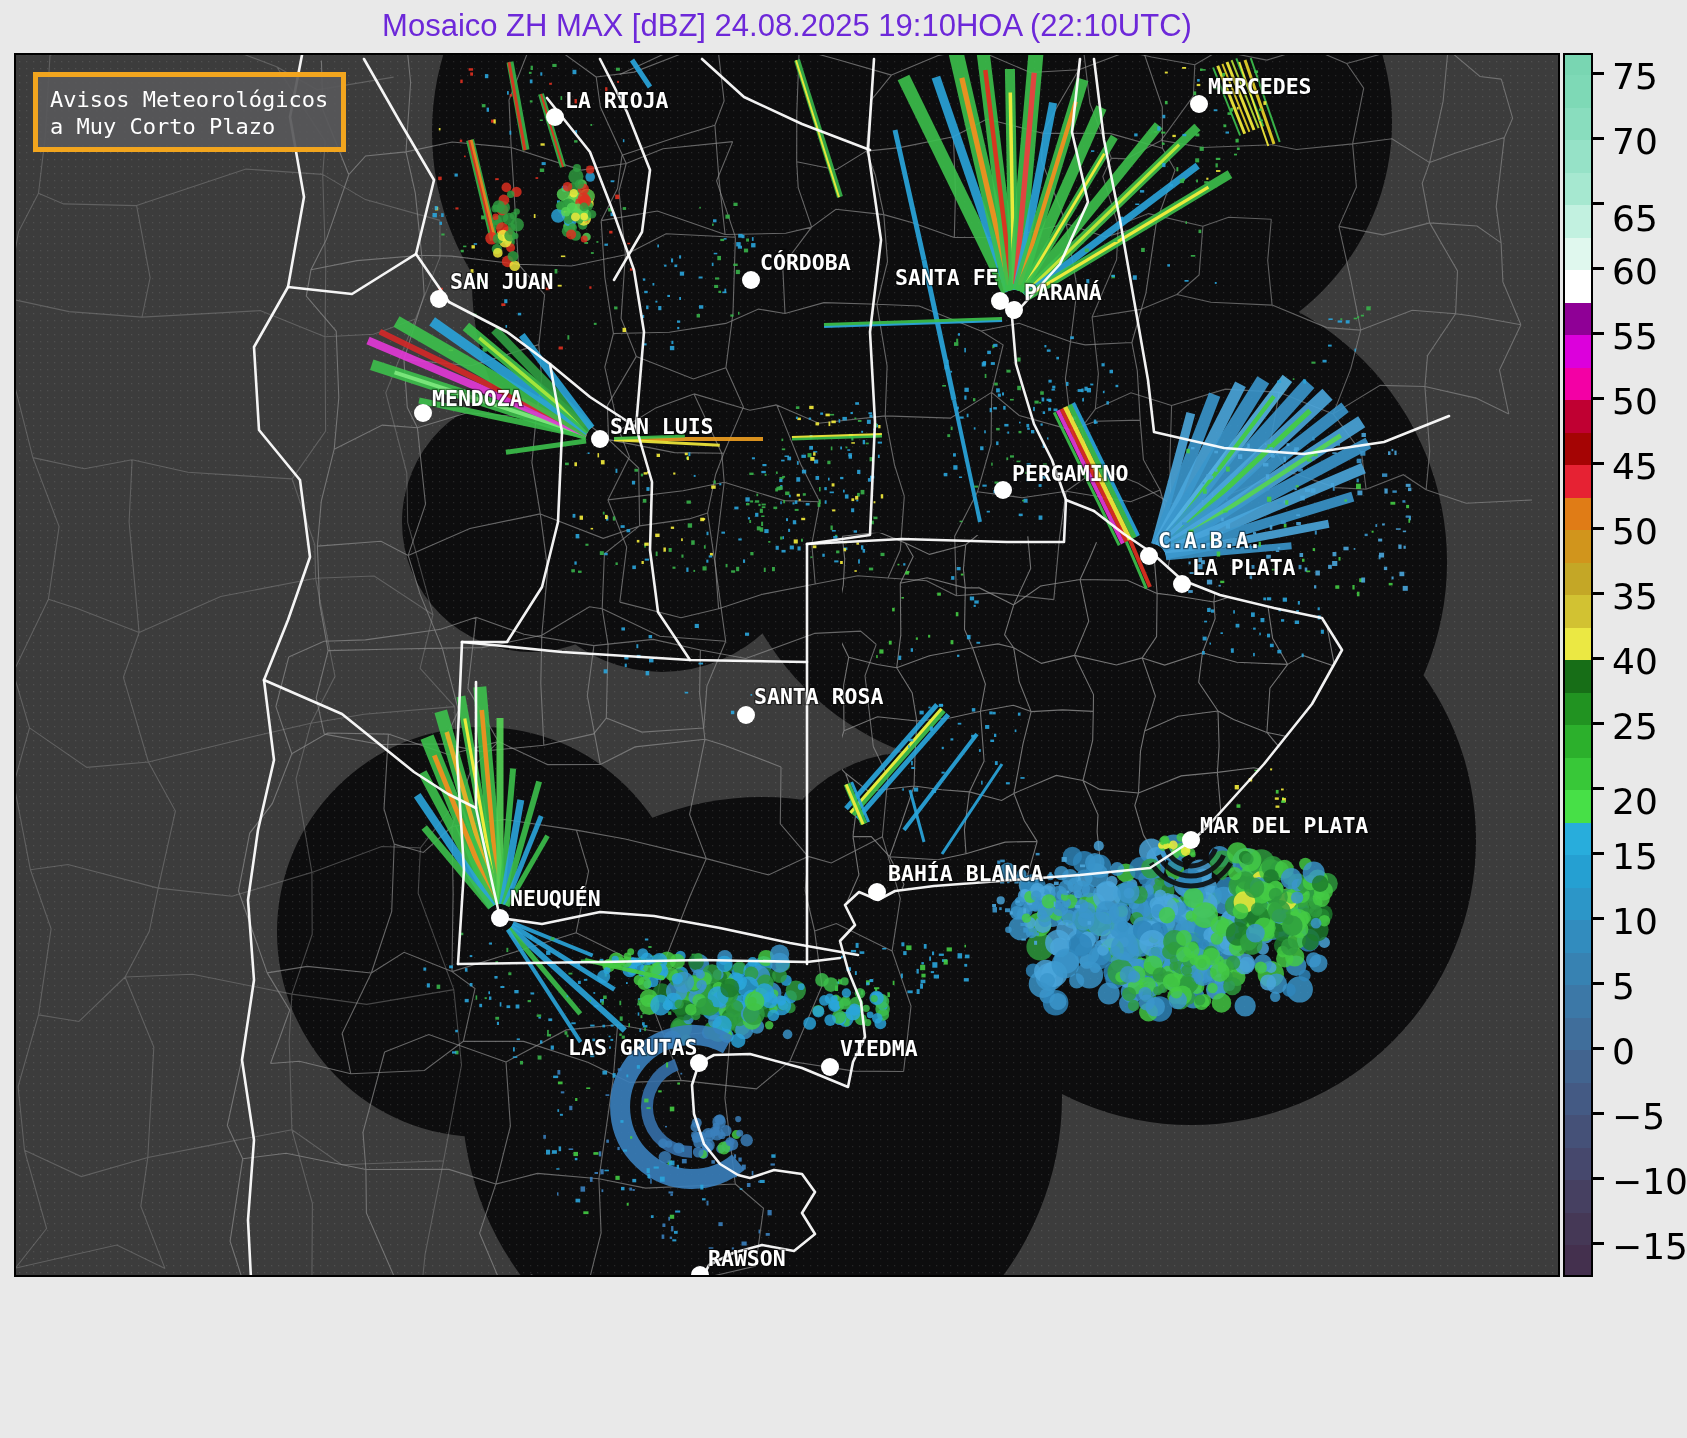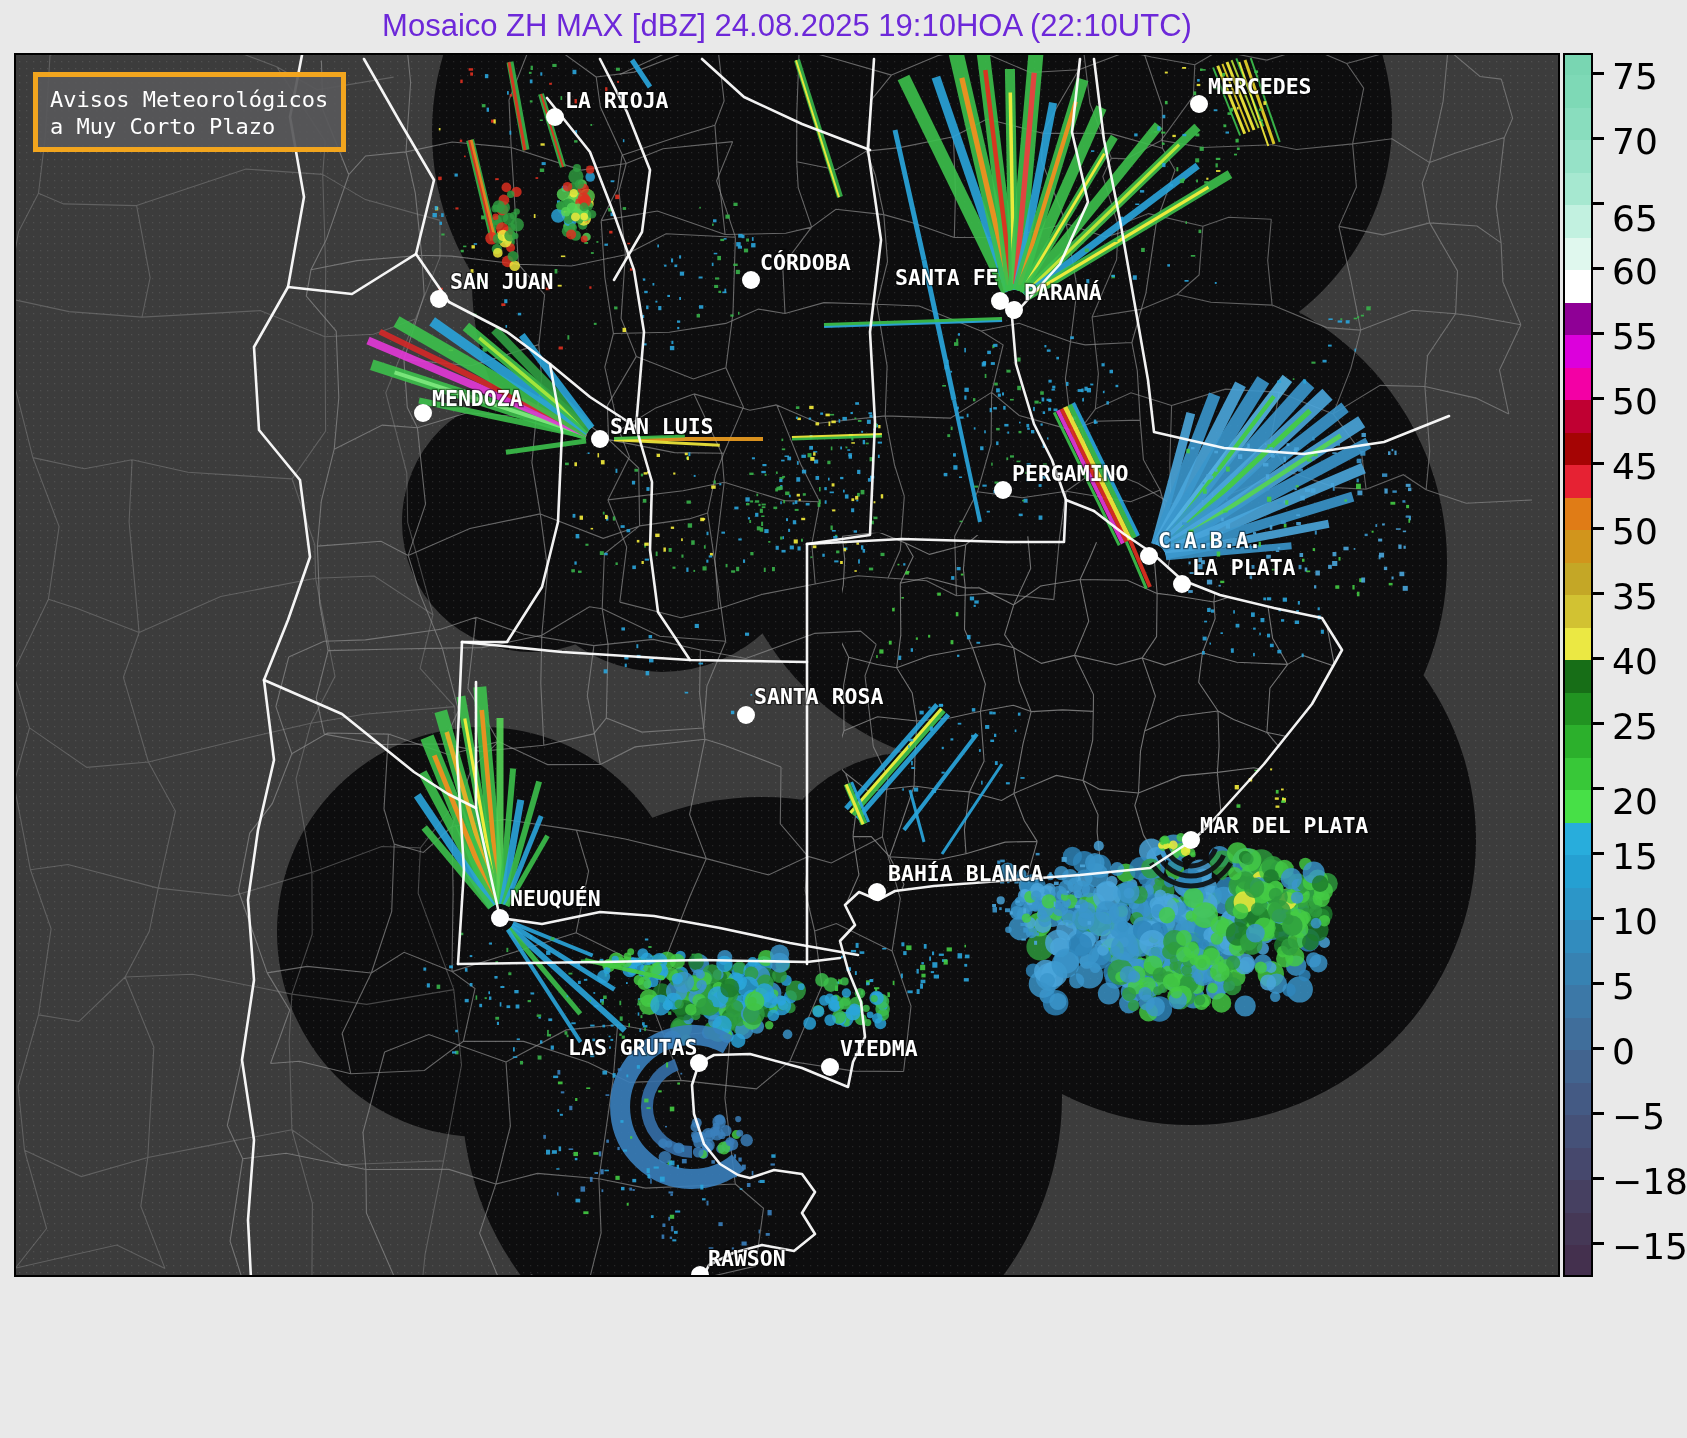--- a/index.html
+++ b/index.html
@@ -2567,21 +2567,21 @@
       <div class="cblabel" style="left: 1612px; top: 836px;">15</div>
       <div class="cbtick" style="left: 1593px; top: 917px;"></div>
       <div class="cblabel" style="left: 1612px; top: 901px;">10</div>
       <div class="cbtick" style="left: 1593px; top: 982px;"></div>
       <div class="cblabel" style="left: 1612px; top: 966px;">5</div>
       <div class="cbtick" style="left: 1593px; top: 1047px;"></div>
       <div class="cblabel" style="left: 1612px; top: 1031px;">0</div>
       <div class="cbtick" style="left: 1593px; top: 1112px;"></div>
       <div class="cblabel" style="left: 1612px; top: 1096px;">−5</div>
       <div class="cbtick" style="left: 1593px; top: 1177px;"></div>
-      <div class="cblabel" style="left: 1612px; top: 1161px;">−18</div>
+      <div class="cblabel" style="left: 1612px; top: 1161px;">−10</div>
       <div class="cbtick" style="left: 1593px; top: 1242px;"></div>
       <div class="cblabel" style="left: 1612px; top: 1226px;">−15</div>
     </div>
 
   <div id="footer">
 
     
     
     
 

